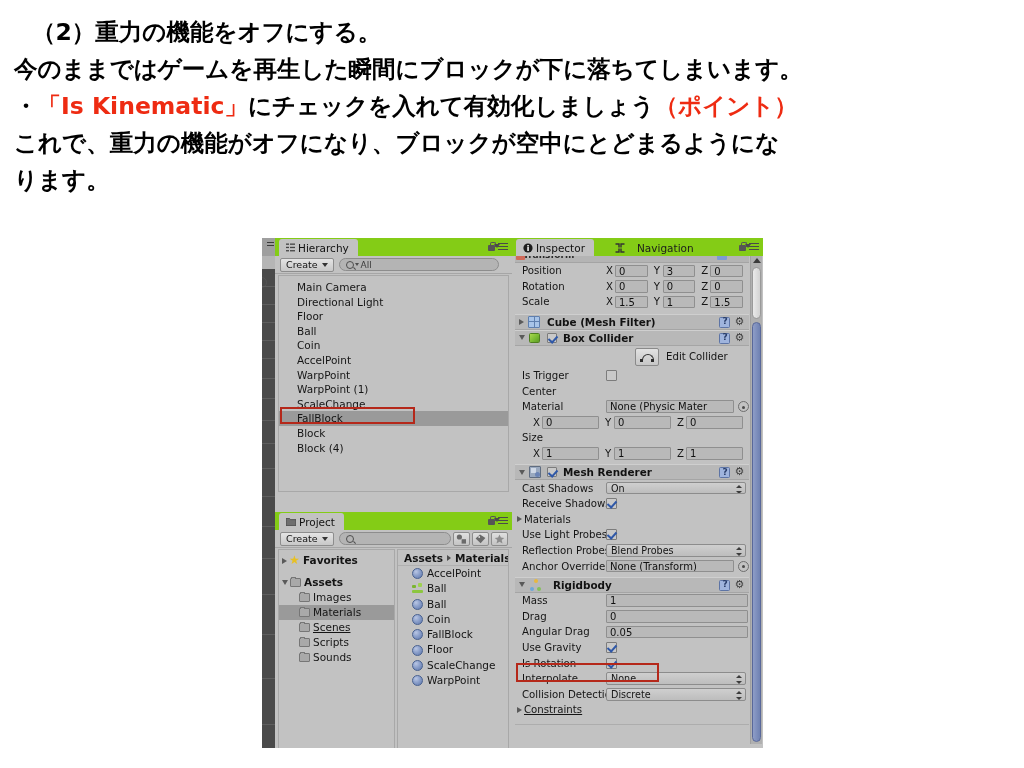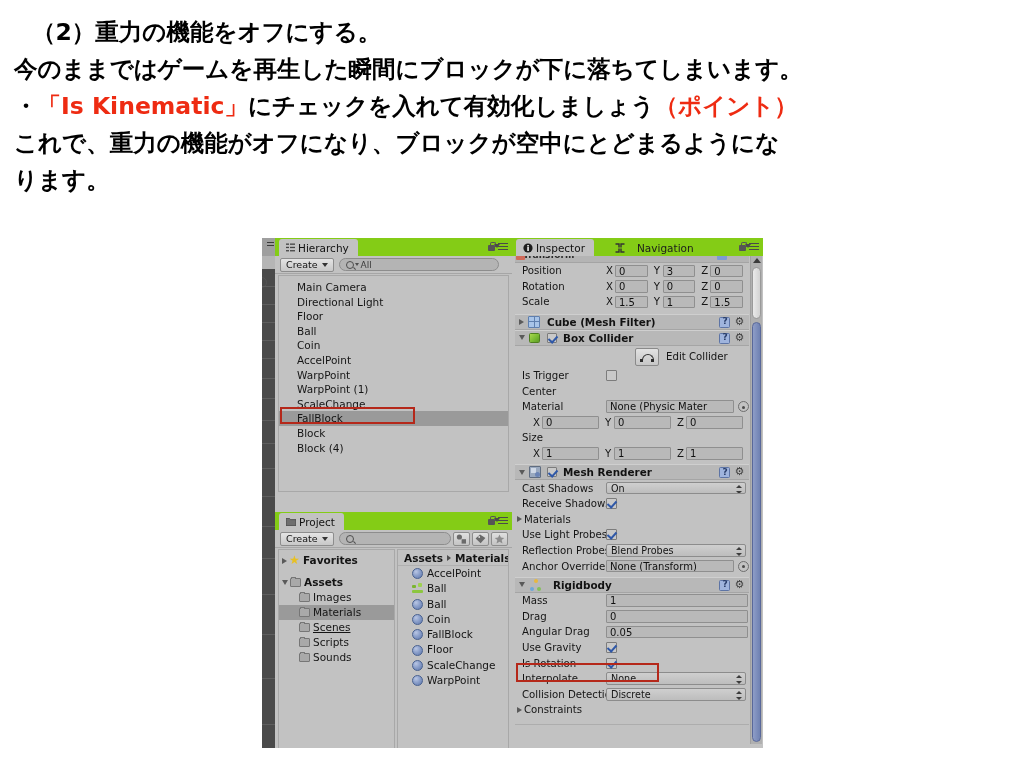--- a/index.html
+++ b/index.html
@@ -813,21 +813,21 @@
           <span class="dd-arrows"></span>
         </span>
       </div>
       <div class="prop-row">
         <span class="prop-lbl">Collision Detection</span>
         <span class="dropdown f-med">
           <span>Discrete</span>
           <span class="dd-arrows"></span>
         </span>
       </div>
-      <div class="prop-row" style="padding-left:2px;">
+      <div class="prop-row" style="padding-left:2px;text-decoration:underline;">
         <span class="tri-r"></span>
         <span>Constraints</span>
       </div>
       <div style="height:6px"></div>
       <div style="height:9px;border-top:1px solid #adadad;background:#c2c2c2;"></div>
     </div>
 
     <div class="insp-scroll">
       <div class="scroll-up"></div>
       <div class="scroll-thumb-top"></div>

